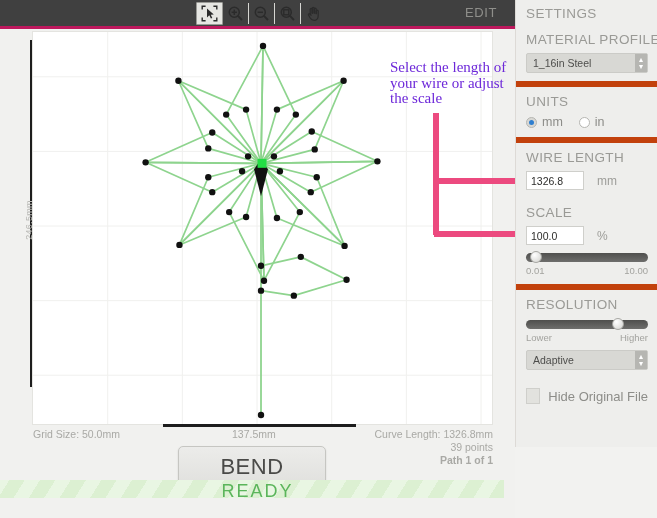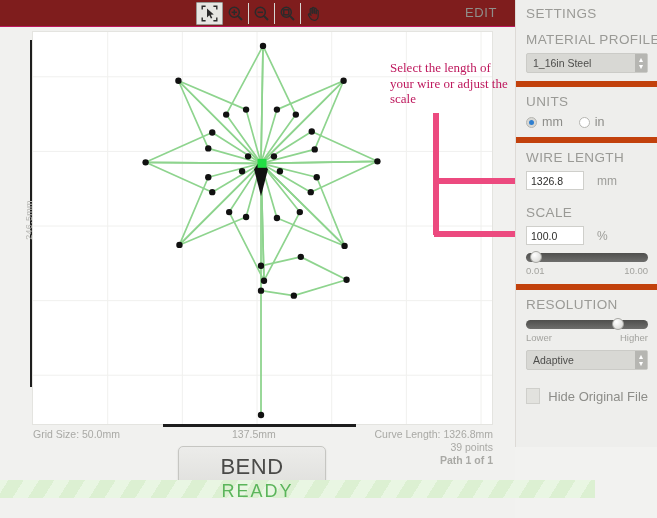--- a/index.html
+++ b/index.html
@@ -13,21 +13,21 @@
 
   
   #main{
     position:absolute;left:0;top:0;width:515px;height:518px;
     background:#f1f1ef;
   }
 
   
   #toolbar{
     position:absolute;left:0;top:0;width:515px;height:26px;
-    background:#7f1d1d;border-bottom:1px solid #be185d;
+    background:#404040;border-bottom:3px solid #be185d;
   }
   #tool-group{
     position:absolute;left:196px;top:3px;height:21px;display:flex;align-items:center;
   }
   .tool{
     width:25px;height:21px;display:flex;align-items:center;justify-content:center;
     border-right:1px solid #d6d6d2;
   }
   .tool:last-child{border-right:none;}
   .tool.sel{
@@ -58,21 +58,21 @@
   }
   #hbar{
     position:absolute;left:163px;top:424px;width:193px;height:3px;
     background:#1d1d1d;
   }
 
   
   #anno-text{
     position:absolute;left:390px;top:60px;width:120px;
     font-family:"Liberation Serif", serif;
-    font-size:13px;line-height:15.5px;color:#be185d;
+    font-size:15px;line-height:15.5px;color:#6d28d9;
   }
   #anno-bracket{position:absolute;left:420px;top:105px;}
 
   
   .blabel{position:absolute;font-size:10.5px;color:#a9a9a5;}
   #lbl-grid{left:33px;top:428px;}
   #lbl-width{left:232px;top:428px;}
   #lbl-curve{right:22px;top:428px;text-align:right;}
   #lbl-points{right:22px;top:441px;text-align:right;}
   #lbl-path{right:22px;top:454px;text-align:right;font-weight:bold;}
@@ -86,21 +86,21 @@
     display:flex;align-items:center;justify-content:center;
     box-shadow:0 1px 2px rgba(0,0,0,.13);
   }
 
   #version{
     position:absolute;left:5px;top:489px;font-size:8px;color:#c4c4c0;
   }
 
   
   #ready{
-    position:absolute;left:0;top:480px;width:595px;height:18px;
+    position:absolute;left:0;top:480px;width:504px;height:18px;
     overflow:hidden;
     background:repeating-linear-gradient(-58deg,#dcf0d2 0 13px,#e9f6e3 13px 26px);
   }
   #ready-text{
     position:absolute;left:0;top:1px;width:515px;text-align:center;
     font-size:18px;color:#5bb55b;letter-spacing:2px;
   }
 
   
   #panel{

